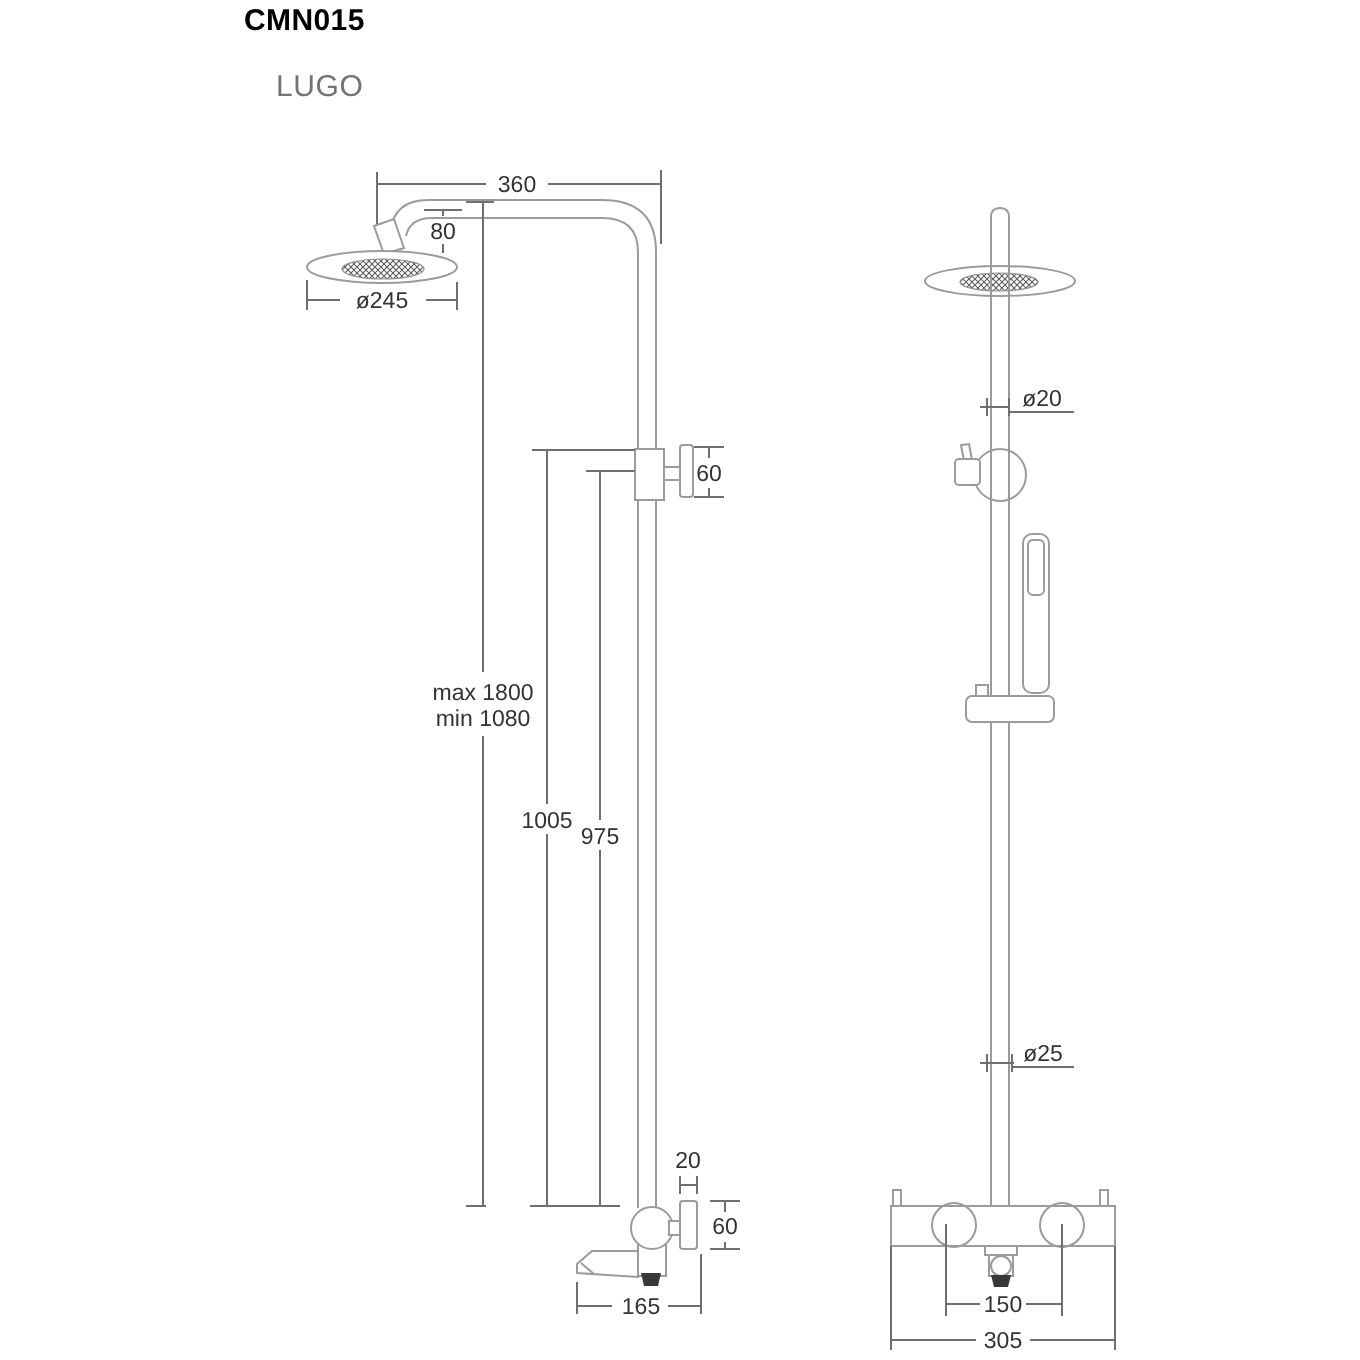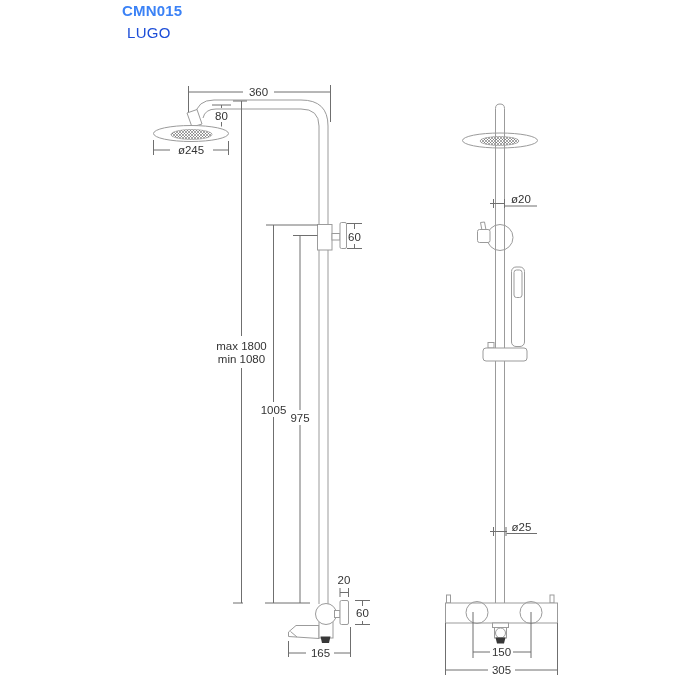--- a/index.html
+++ b/index.html
@@ -1,20 +1,20 @@
 <!DOCTYPE html>
 <html><head>
 <meta charset="utf-8">
 <style>
   html,body{margin:0;padding:0;background:#fff;}
   .page{position:relative;width:680px;height:680px;background:#ffffff;overflow:hidden;
         font-family:"Liberation Sans", sans-serif;}
   .title-block{position:absolute;left:122px;top:2px;line-height:1.15;}
-  .title-block h1{margin:0;font-size:15px;font-weight:bold;color:#3b82f6;letter-spacing:.2px;}
-  .title-block .subtitle{margin:5px;font-size:15px;font-weight:normal;color:#1d4ed8;letter-spacing:.3px;}
+  .title-block h1{margin:0;font-size:15px;font-weight:bold;color:#000000;letter-spacing:.2px;}
+  .title-block .subtitle{margin:16px;font-size:15px;font-weight:normal;color:#737373;letter-spacing:.3px;}
   svg{position:absolute;left:0;top:0;}
   .part{stroke:#9b9b9b;stroke-width:1;fill:none;}
   .partw{stroke:#9b9b9b;stroke-width:1;fill:#ffffff;}
   .dim{stroke:#6f6f6f;stroke-width:1;fill:none;}
   .dark{fill:#383838;stroke:none;}
   text.dimlabel{font-family:"Liberation Sans", sans-serif;font-size:11.5px;fill:#333333;}
 </style>
 </head>
 <body>
 

